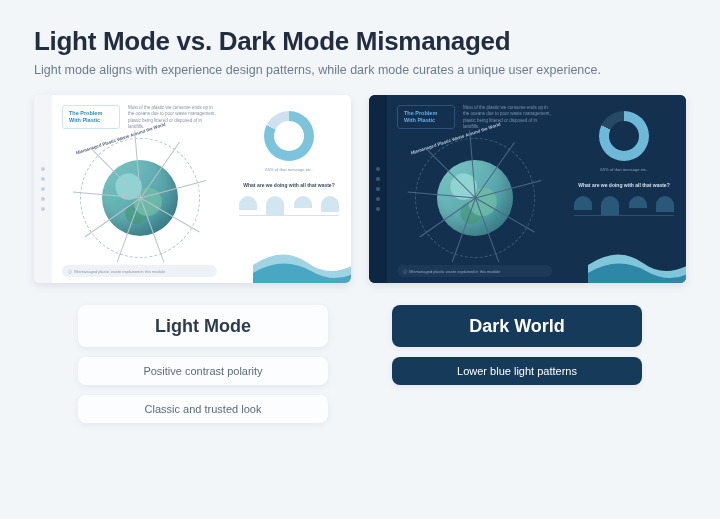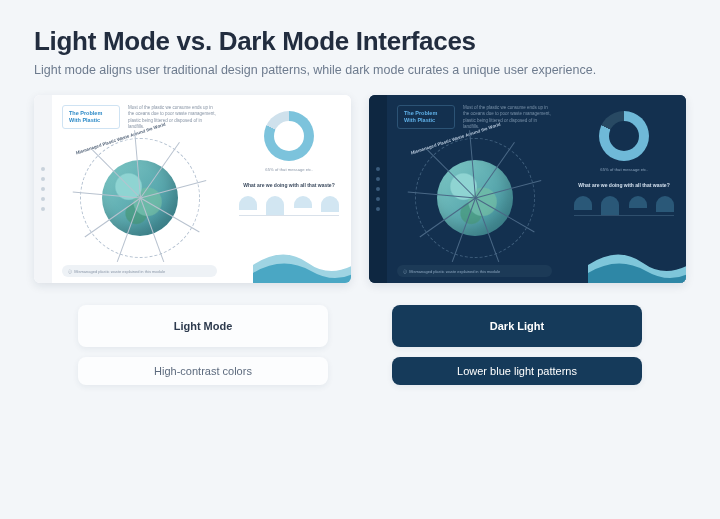--- a/index.html
+++ b/index.html
@@ -61,31 +61,31 @@
   .hbars{display:flex;justify-content:space-between;margin-top:8px;position:relative}
   .hbars::before{content:"";position:absolute;left:0;right:0;bottom:0;height:1px}
   .light .hbars::before{background:#d9e1ea}
   .dark .hbars::before{background:#2f4f6d}
   .hb{width:18px;border-radius:10px 10px 0 0}
   .light .hb{background:#d2e6f2}
   .dark .hb{background:#2a5878}
   .cards{display:flex;gap:64px;justify-content:center;margin-top:22px;padding:0 44px}
   .col{flex:1;display:flex;flex-direction:column;align-items:center;gap:10px}
   .pill{width:100%;border-radius:8px;text-align:center;box-shadow:0 2px 6px rgba(30,50,80,.07)}
-  .head{height:42px;font-size:11px;font-weight:700;display:flex;align-items:center;justify-content:center}
+  .head{height:42px;font-size:18px;font-weight:700;display:flex;align-items:center;justify-content:center}
   .item{height:28px;font-size:11px;display:flex;align-items:center;justify-content:center}
   .lc .pill{background:#fcfdfe;color:#2e3b4e}
   .lc .item{color:#5d6b7e}
   .dc .pill{background:#153a5a;color:#ffffff}
 </style>
 </head>
 <body>
 
-<h1>Light Mode vs. Dark Mode Interfaces</h1>
-<p class="sub">Light mode aligns user traditional design patterns, while dark mode curates a unique user experience.</p>
+<h1>Light Mode vs. Dark Mode Mismanaged</h1>
+<p class="sub">Light mode aligns with experience design patterns, while dark mode curates a unique user experience.</p>
 
 <div class="shots">
 
   <div class="shot light">
     <div class="rail">
         <span></span>
         <span></span>
         <span></span>
         <span></span>
         <span></span>
@@ -171,19 +171,20 @@
           <path d="M0 20 Q30 0 55 18 T110 14 V46 H0Z" fill="#7fc6da"></path>
           <path d="M0 28 Q30 10 58 26 T110 22 V46 H0Z" fill="#2e87a6"></path>
         </svg>
     </div>
   </div>
 </div>
 
 <div class="cards">
   <div class="col lc">
     <div class="pill head">Light Mode</div>
-    <div class="pill item">High-contrast colors</div>
+    <div class="pill item">Positive contrast polarity</div>
+    <div class="pill item">Classic and trusted look</div>
   </div>
   <div class="col dc">
-    <div class="pill head">Dark Light</div>
+    <div class="pill head">Dark World</div>
     <div class="pill item">Lower blue light patterns</div>
   </div>
 </div>
 
 </body></html>

